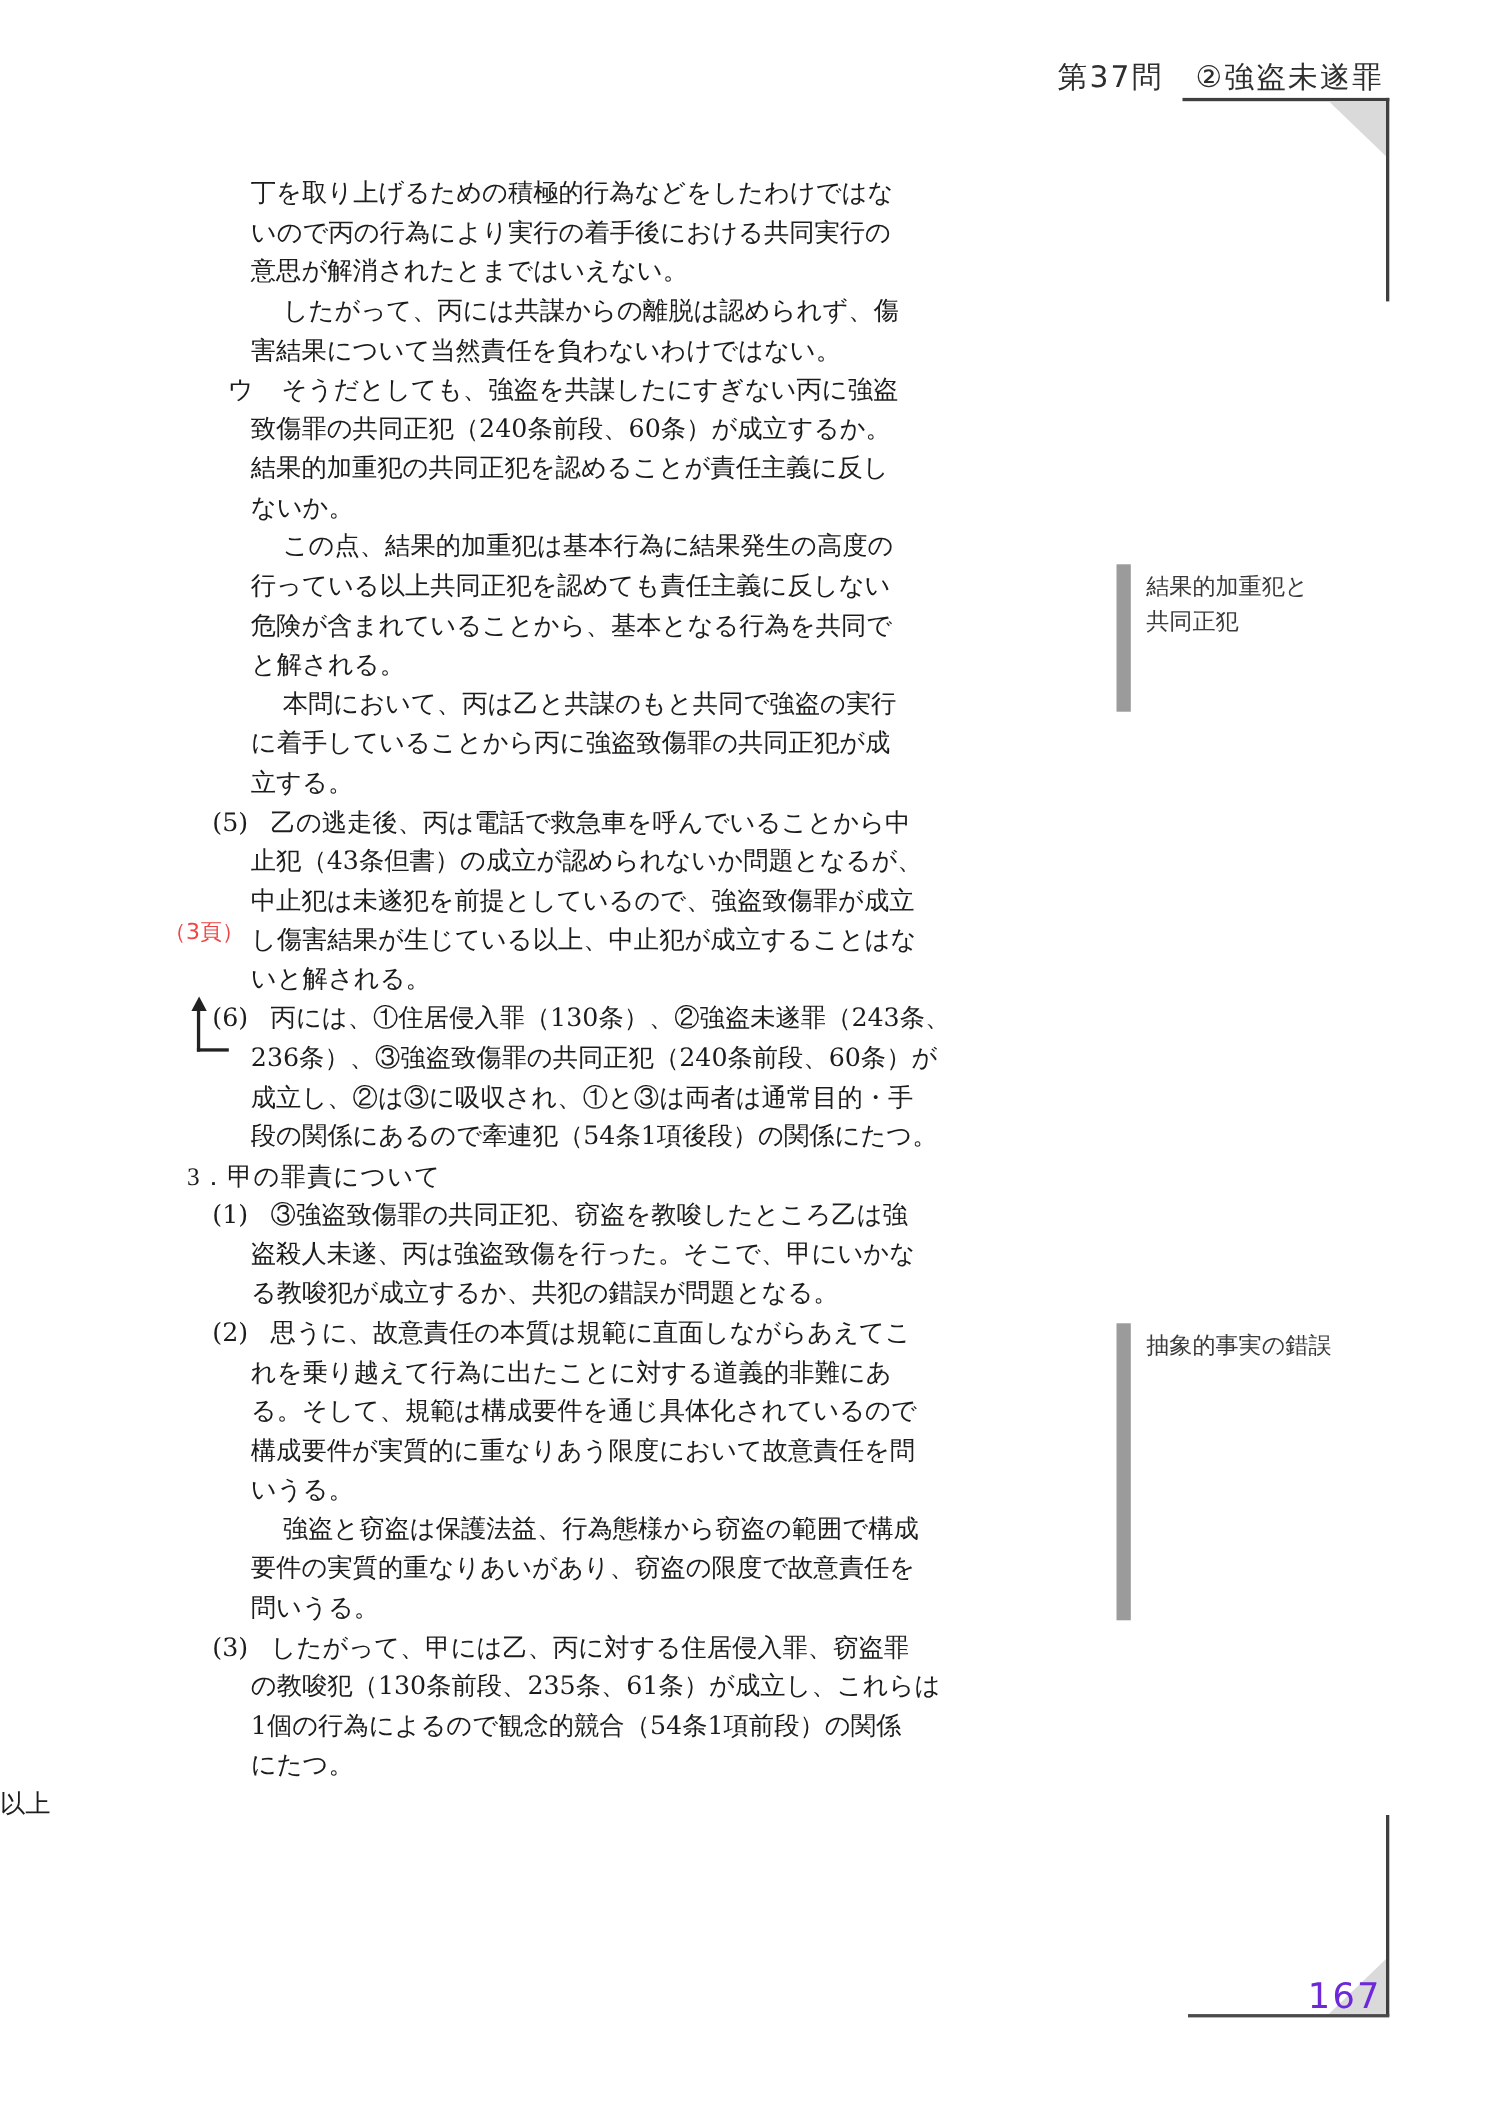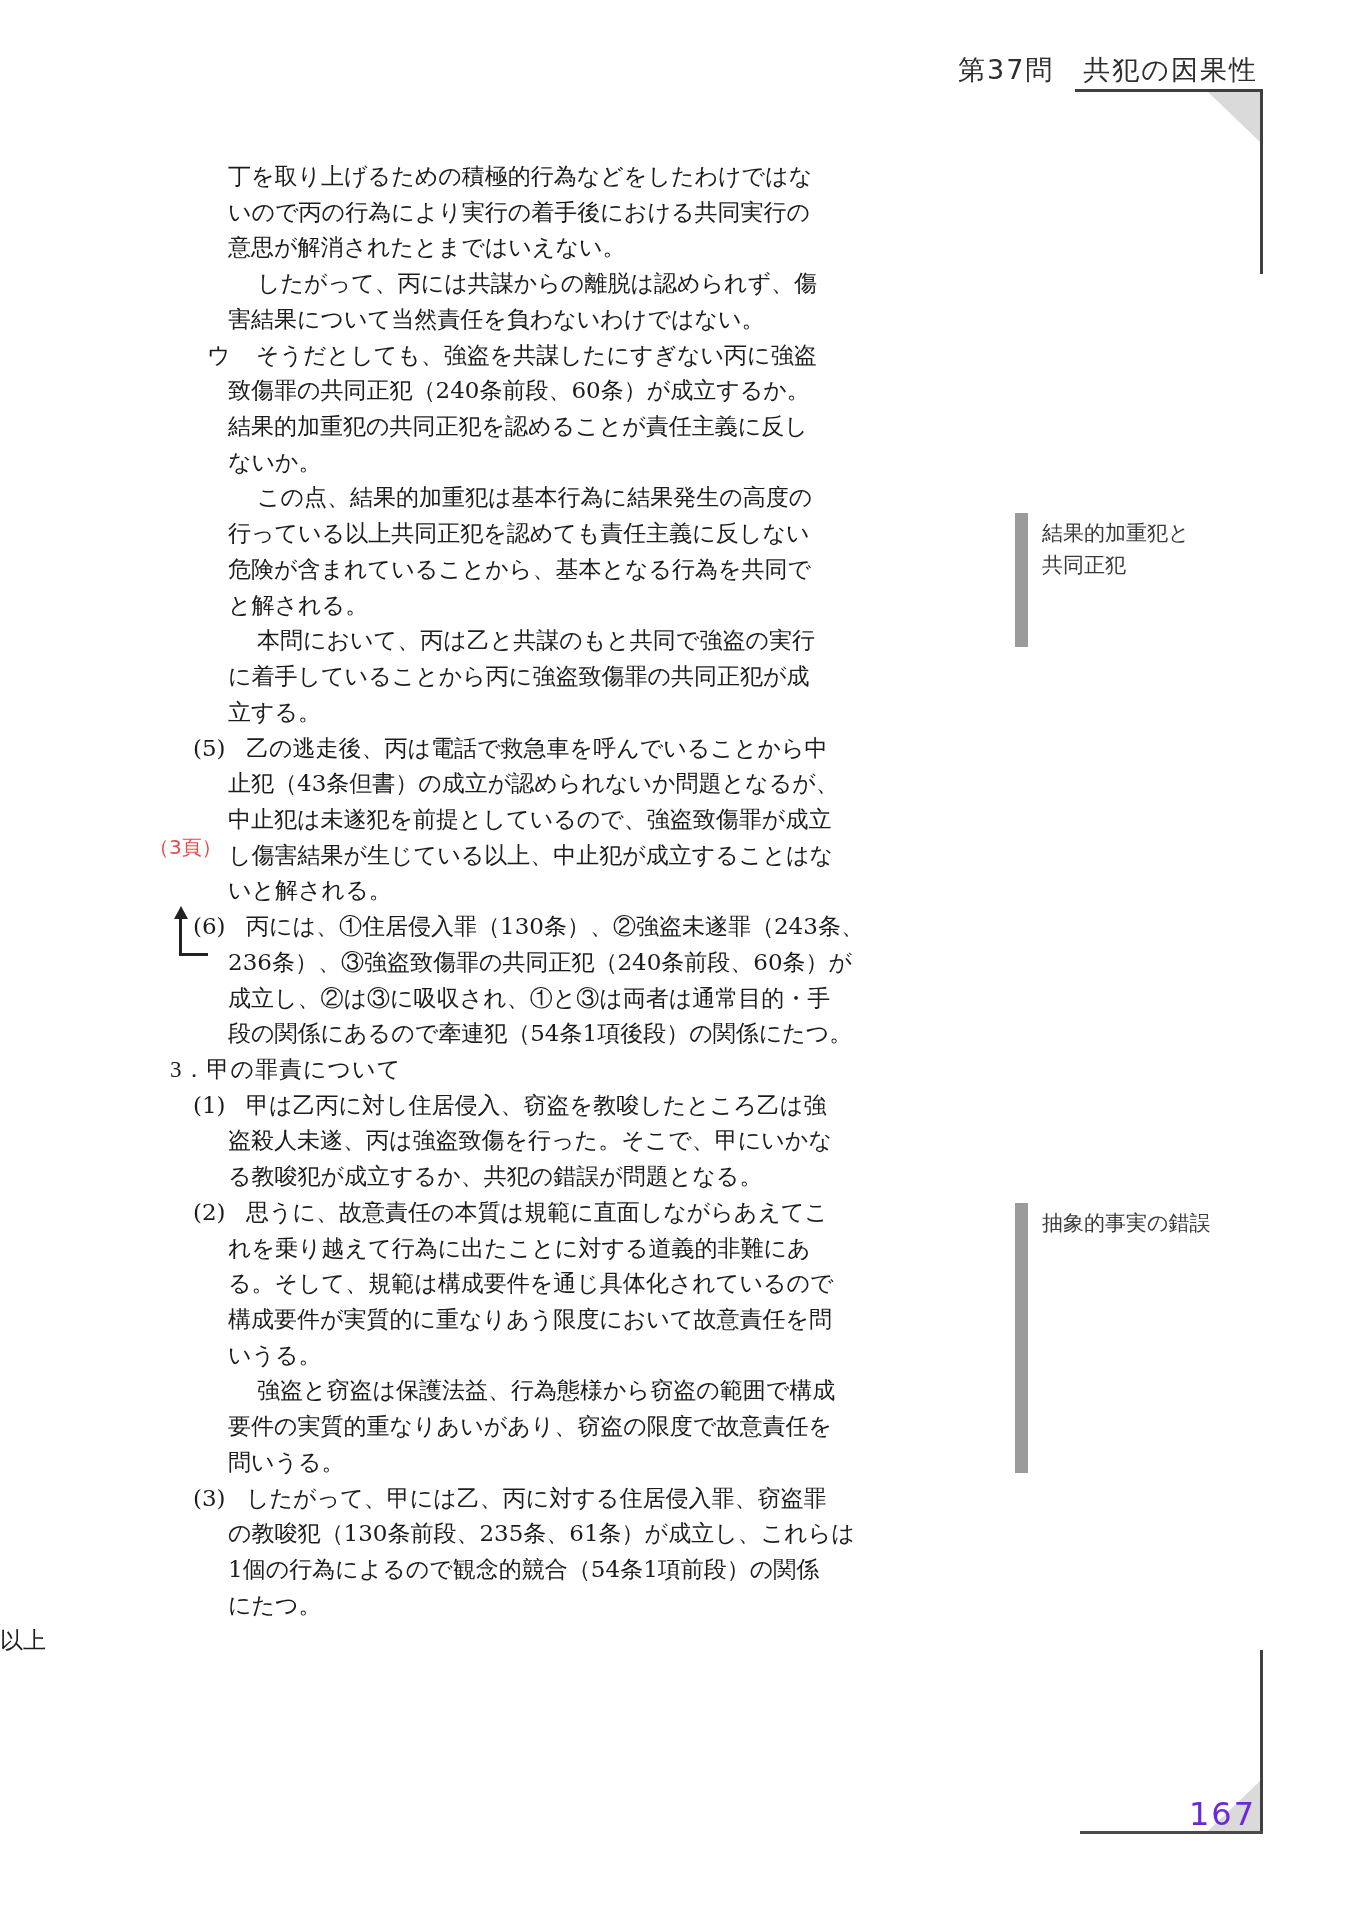--- a/index.html
+++ b/index.html
@@ -67,21 +67,21 @@
   .t-kitem   { padding-left:207px; }
   .t-kitem .label { display:inline-block; width:49px; }
   .t-section { padding-left:170px; letter-spacing:1px;font-family:Liberation Serif, serif; }
   .t-end     { }
 </style>
 </head>
 <body>
 
 <div class="page">
 
-  <div class="header-title">第37問　共犯の因果性</div>
+  <div class="header-title">第37問　②強盗未遂罪</div>
   <div class="rule-top-h"></div>
   <div class="rule-top-v"></div>
   <div class="tri-top"></div>
 
   <div class="pageref-label">（3頁）</div>
   <div class="pageref-arrow-head"></div>
   <div class="pageref-arrow-stem"></div>
   <div class="pageref-arrow-foot"></div>
 
   <div class="margin-note note-1">
@@ -113,21 +113,21 @@
       <div class="line t-item"><span class="label">(5)</span><span>乙の逃走後、丙は電話で救急車を呼んでいることから中</span></div>
       <div class="line t-cont"><span>止犯（43条但書）の成立が認められないか問題となるが、</span></div>
       <div class="line t-cont"><span>中止犯は未遂犯を前提としているので、強盗致傷罪が成立</span></div>
       <div class="line t-cont"><span>し傷害結果が生じている以上、中止犯が成立することはな</span></div>
       <div class="line t-cont"><span>いと解される。</span></div>
       <div class="line t-item"><span class="label">(6)</span><span>丙には、①住居侵入罪（130条）、②強盗未遂罪（243条、</span></div>
       <div class="line t-cont"><span>236条）、③強盗致傷罪の共同正犯（240条前段、60条）が</span></div>
       <div class="line t-cont"><span>成立し、②は③に吸収され、①と③は両者は通常目的・手</span></div>
       <div class="line t-cont"><span>段の関係にあるので牽連犯（54条1項後段）の関係にたつ。</span></div>
       <div class="line t-section"><span>3．甲の罪責について</span></div>
-      <div class="line t-item"><span class="label">(1)</span><span>甲は乙丙に対し住居侵入、窃盗を教唆したところ乙は強</span></div>
+      <div class="line t-item"><span class="label">(1)</span><span>③強盗致傷罪の共同正犯、窃盗を教唆したところ乙は強</span></div>
       <div class="line t-cont"><span>盗殺人未遂、丙は強盗致傷を行った。そこで、甲にいかな</span></div>
       <div class="line t-cont"><span>る教唆犯が成立するか、共犯の錯誤が問題となる。</span></div>
       <div class="line t-item"><span class="label">(2)</span><span>思うに、故意責任の本質は規範に直面しながらあえてこ</span></div>
       <div class="line t-cont"><span>れを乗り越えて行為に出たことに対する道義的非難にあ</span></div>
       <div class="line t-cont"><span>る。そして、規範は構成要件を通じ具体化されているので</span></div>
       <div class="line t-cont"><span>構成要件が実質的に重なりあう限度において故意責任を問</span></div>
       <div class="line t-cont"><span>いうる。</span></div>
       <div class="line t-para"><span>強盗と窃盗は保護法益、行為態様から窃盗の範囲で構成</span></div>
       <div class="line t-cont"><span>要件の実質的重なりあいがあり、窃盗の限度で故意責任を</span></div>
       <div class="line t-cont"><span>問いうる。</span></div>

